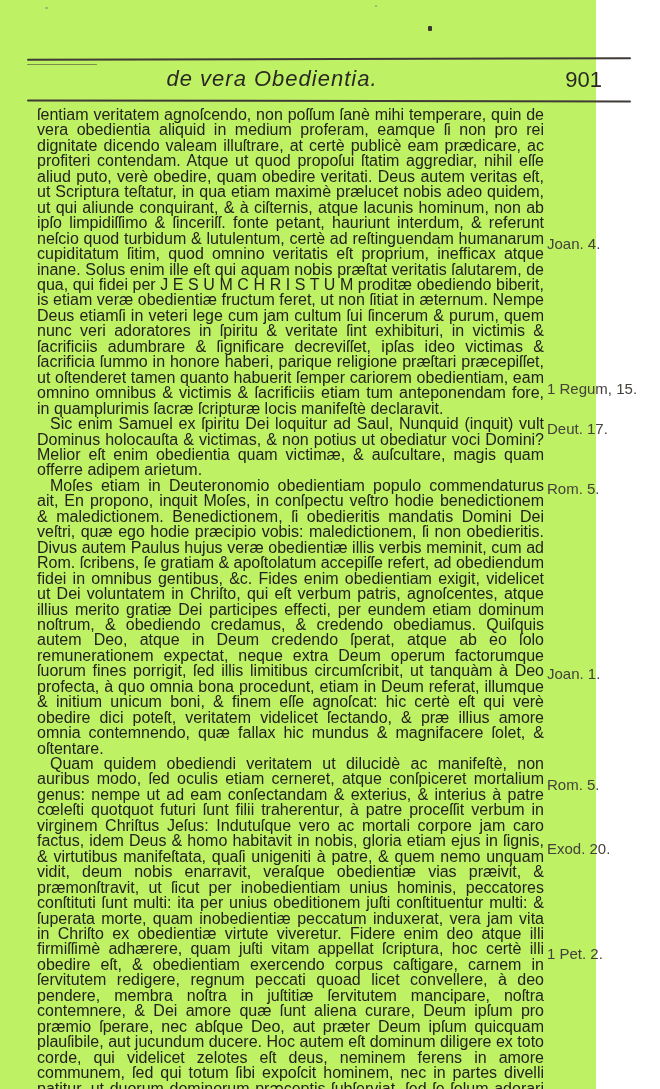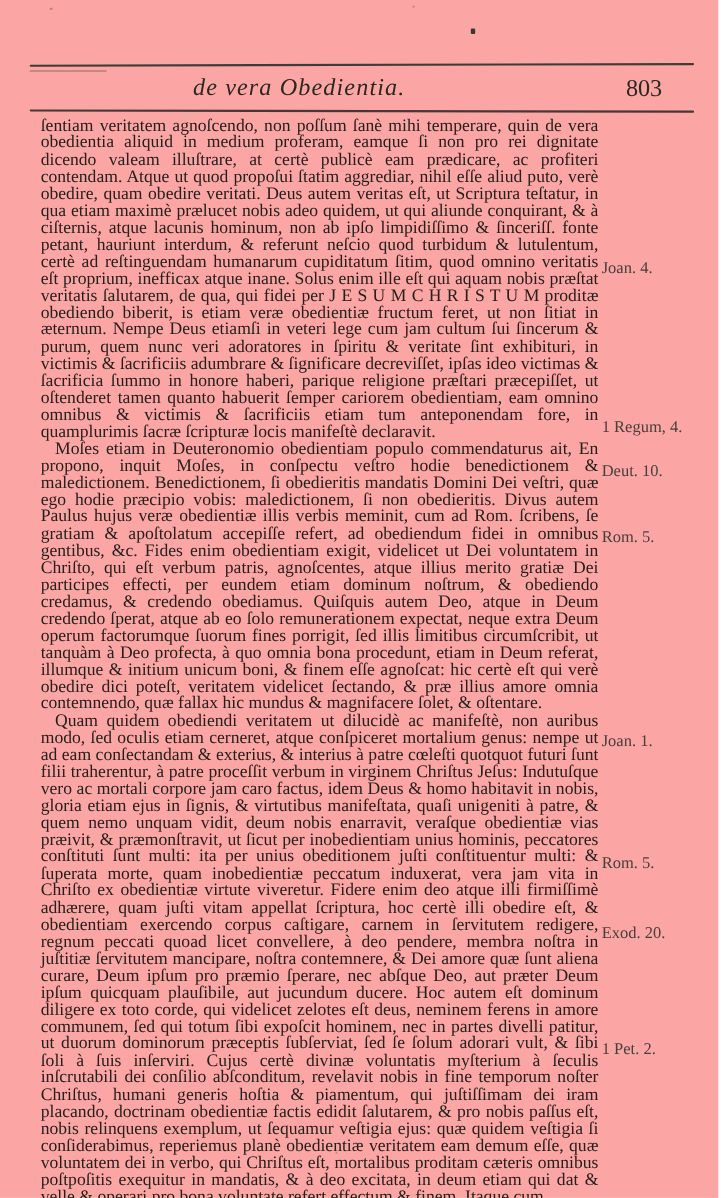--- a/index.html
+++ b/index.html
@@ -3,24 +3,24 @@
 <meta charset="utf-8">
 <style>
   html, body {
     margin: 0; padding: 0;
     width: 660px; height: 1089px;
     background: #ffffff;
     overflow: hidden;
   }
   .page {
     position: relative;
-    width: 653px; height: 1089px;
-    background: #fca5a5;
+    width: 596px; height: 1089px;
+    background: #bef264;
     color: #26231e;
-    font-family: Liberation Serif, serif;
+    font-family: Liberation Sans, sans-serif;
   }
   
   .rule {
     position: absolute;
     left: 27px; width: 604px; height: 2px;
     background: #3f3b35;
     border-radius: 1px;
   }
   .rule-top { top: 58px; transform: rotate(-0.15deg); }
   .rule-top2 { top: 64px; width: 70px; height: 1px; opacity: .55; }
@@ -93,34 +93,35 @@
 </head>
 <body>
 
 <div class="page">
 
   <div class="rule rule-top"></div>
   <div class="rule rule-top2"></div>
 
   <div class="running-title">de vera Obedientia.</div>
 
-  <div class="page-number">803</div>
+  <div class="page-number">901</div>
 
   <div class="rule rule-bottom"></div>
 
   <div class="text-block">
       <p class="">ſentiam veritatem agnoſcendo, non poſſum ſanè mihi temperare, quin de vera obedientia aliquid in medium proferam, eamque ſi non pro rei dignitate dicendo valeam illuſtrare, at certè publicè eam prædicare, ac profiteri contendam. Atque ut quod propoſui ſtatim aggrediar, nihil eſſe aliud puto, verè obedire, quam obedire veritati. Deus autem veritas eſt, ut Scriptura teſtatur, in qua etiam maximè prælucet nobis adeo quidem, ut qui aliunde conquirant, &amp; à ciſternis, atque lacunis hominum, non ab ipſo limpidiſſimo &amp; ſinceriſſ. fonte petant, hauriunt interdum, &amp; referunt neſcio quod turbidum &amp; lutulentum, certè ad reſtinguendam humanarum cupiditatum ſitim, quod omnino veritatis eſt proprium, inefficax atque inane. Solus enim ille eſt qui aquam nobis præſtat veritatis ſalutarem, de qua, qui fidei per J E S U M  C H R I S T U M proditæ obediendo biberit, is etiam veræ obedientiæ fructum feret, ut non ſitiat in æternum. Nempe Deus etiamſi in veteri lege cum jam cultum ſui ſincerum &amp; purum, quem nunc veri adoratores in ſpiritu &amp; veritate ſint exhibituri, in victimis &amp; ſacrificiis adumbrare &amp; ſignificare decreviſſet, ipſas ideo victimas &amp; ſacrificia ſummo in honore haberi, parique religione præſtari præcepiſſet, ut oſtenderet tamen quanto habuerit ſemper cariorem obedientiam, eam omnino omnibus &amp; victimis &amp; ſacrificiis etiam tum anteponendam fore, in quamplurimis ſacræ ſcripturæ locis manifeſtè declaravit.</p>
+      <p class="indent">Sic enim Samuel ex ſpiritu Dei loquitur ad Saul, Nunquid (inquit) vult Dominus holocauſta &amp; victimas, &amp; non potius ut obediatur voci Domini? Melior eſt enim obedientia quam victimæ, &amp; auſcultare, magis quam offerre adipem arietum.</p>
       <p class="indent">Moſes etiam in Deuteronomio obedientiam populo commendaturus ait, En propono, inquit Moſes, in conſpectu veſtro hodie benedictionem &amp; maledictionem. Benedictionem, ſi obedieritis mandatis Domini Dei veſtri, quæ ego hodie præcipio vobis: maledictionem, ſi non obedieritis. Divus autem Paulus hujus veræ obedientiæ illis verbis meminit, cum ad Rom. ſcribens, ſe gratiam &amp; apoſtolatum accepiſſe refert, ad obediendum fidei in omnibus gentibus, &amp;c. Fides enim obedientiam exigit, videlicet ut Dei voluntatem in Chriſto, qui eſt verbum patris, agnoſcentes, atque illius merito gratiæ Dei participes effecti, per eundem etiam dominum noſtrum, &amp; obediendo credamus, &amp; credendo obediamus. Quiſquis autem Deo, atque in Deum credendo ſperat, atque ab eo ſolo remunerationem expectat, neque extra Deum operum factorumque ſuorum fines porrigit, ſed illis limitibus circumſcribit, ut tanquàm à Deo profecta, à quo omnia bona procedunt, etiam in Deum referat, illumque &amp; initium unicum boni, &amp; finem eſſe agnoſcat: hic certè eſt qui verè obedire dici poteſt, veritatem videlicet ſectando, &amp; præ illius amore omnia contemnendo, quæ fallax hic mundus &amp; magnifacere ſolet, &amp; oſtentare.</p>
       <p class="indent">Quam quidem obediendi veritatem ut dilucidè ac manifeſtè, non auribus modo, ſed oculis etiam cerneret, atque conſpiceret mortalium genus: nempe ut ad eam conſectandam &amp; exterius, &amp; interius à patre cœleſti quotquot futuri ſunt filii traherentur, à patre proceſſit verbum in virginem Chriſtus Jeſus: Indutuſque vero ac mortali corpore jam caro factus, idem Deus &amp; homo habitavit in nobis, gloria etiam ejus in ſignis, &amp; virtutibus manifeſtata, quaſi unigeniti à patre, &amp; quem nemo unquam vidit, deum nobis enarravit, veraſque obedientiæ vias præivit, &amp; præmonſtravit, ut ſicut per inobedientiam unius hominis, peccatores conſtituti ſunt multi: ita per unius obeditionem juſti conſtituentur multi: &amp; ſuperata morte, quam inobedientiæ peccatum induxerat, vera jam vita in Chriſto ex obedientiæ virtute viveretur. Fidere enim deo atque illi firmiſſimè adhærere, quam juſti vitam appellat ſcriptura, hoc certè illi obedire eſt, &amp; obedientiam exercendo corpus caſtigare, carnem in ſervitutem redigere, regnum peccati quoad licet convellere, à deo pendere, membra noſtra in juſtitiæ ſervitutem mancipare, noſtra contemnere, &amp; Dei amore quæ ſunt aliena curare, Deum ipſum pro præmio ſperare, nec abſque Deo, aut præter Deum ipſum quicquam plauſibile, aut jucundum ducere. Hoc autem eſt dominum diligere ex toto corde, qui videlicet zelotes eſt deus, neminem ferens in amore communem, ſed qui totum ſibi expoſcit hominem, nec in partes divelli patitur, ut duorum dominorum præceptis ſubſerviat, ſed ſe ſolum adorari vult, &amp; ſibi ſoli à ſuis inſerviri. Cujus certè divinæ voluntatis myſterium à ſeculis inſcrutabili dei conſilio abſconditum, revelavit nobis in fine temporum noſter Chriſtus, humani generis hoſtia &amp; piamentum, qui juſtiſſimam dei iram placando, doctrinam obedientiæ factis edidit ſalutarem, &amp; pro nobis paſſus eſt, nobis relinquens exemplum, ut ſequamur veſtigia ejus: quæ quidem veſtigia ſi conſiderabimus, reperiemus planè obedientiæ veritatem eam demum eſſe, quæ voluntatem dei in verbo, qui Chriſtus eſt, mortalibus proditam cæteris omnibus poſtpoſitis exequitur in mandatis, &amp; à deo excitata, in deum etiam qui dat &amp; velle &amp; operari pro bona voluntate refert effectum &amp; finem. Itaque cum</p>
     </div>
 
   <div>
       <div class="margin-note" style="top: 238px;">Joan. 4.</div>
-      <div class="margin-note" style="top: 383px;">1 Regum, 4.</div>
-      <div class="margin-note" style="top: 423px;">Deut. 10.</div>
+      <div class="margin-note" style="top: 383px;">1 Regum, 15.</div>
+      <div class="margin-note" style="top: 423px;">Deut. 17.</div>
       <div class="margin-note" style="top: 483px;">Rom. 5.</div>
       <div class="margin-note" style="top: 668px;">Joan. 1.</div>
       <div class="margin-note" style="top: 779px;">Rom. 5.</div>
       <div class="margin-note" style="top: 843px;">Exod. 20.</div>
       <div class="margin-note" style="top: 948px;">1 Pet. 2.</div>
     </div>
 
 
   <div class="speck speck1"></div>
   <div class="speck speck2"></div>

